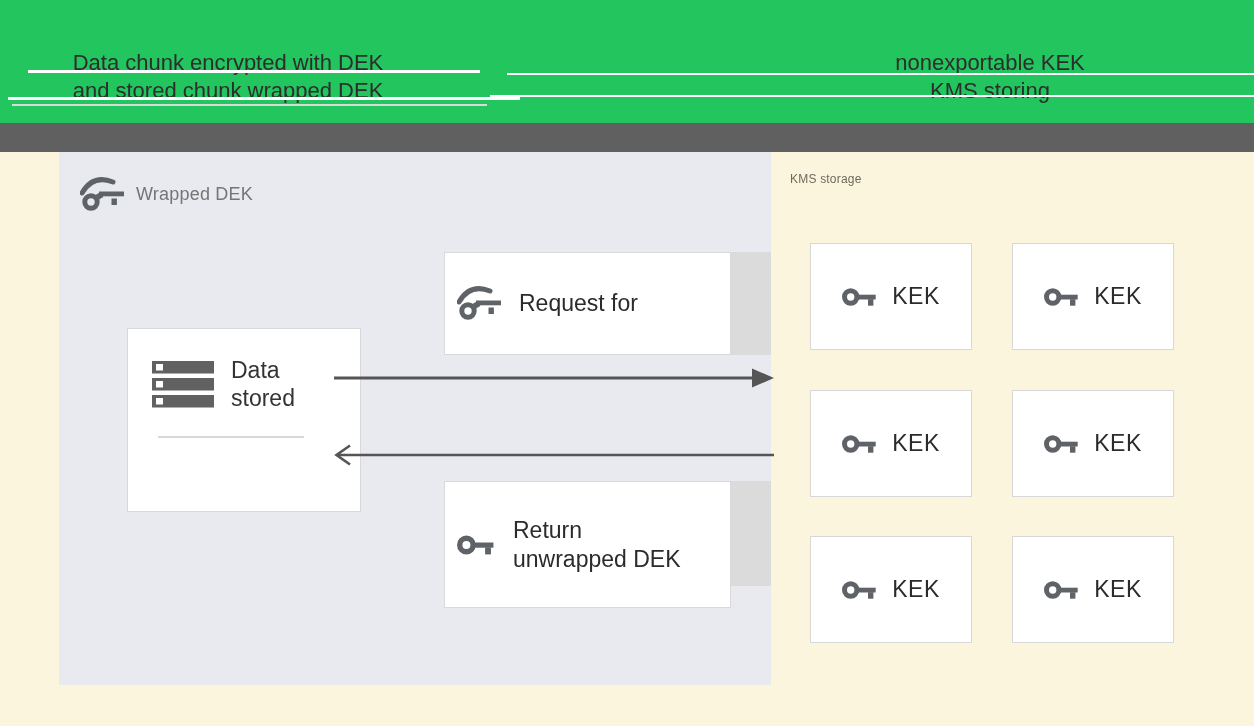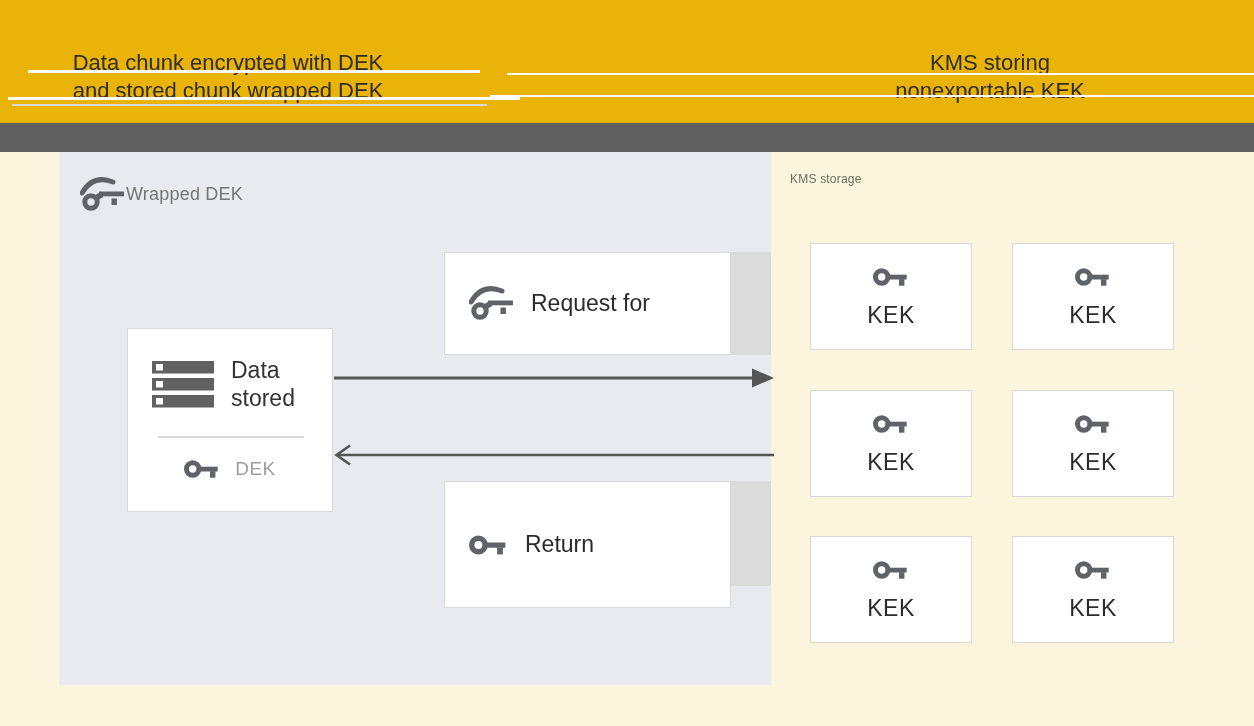--- a/index.html
+++ b/index.html
@@ -4,90 +4,90 @@
 <style>
   * { margin:0; padding:0; box-sizing:border-box; }
   html,body { background:#FCF5DD; }
   #stage {
     position:relative; width:1254px; height:726px; overflow:hidden;
     background:#FCF5DD;
     font-family:"Liberation Sans", sans-serif;
   }
 
   
-  .header { position:absolute; top:0; left:0; width:1254px; height:123px; background:#eab308; }
+  .header { position:absolute; top:0; left:0; width:1254px; height:123px; background:#22c55e; }
   .caption {
     position:absolute; color:#2d2d2d; font-size:22px; font-weight:500;
     line-height:28px; text-align:center; white-space:nowrap;
   }
   .caption-left  { top:49px; left:62px;  width:332px; }
   .caption-right { top:49px; left:824px; width:332px; }
   .stripe { position:absolute; background:#fff; }
   .stripe-a { top:70px;  left:28px;  width:452px; height:3px; }
   .stripe-b { top:73px;  left:507px; width:747px; height:2px; }
   .stripe-c { top:95px;  left:490px; width:764px; height:2px; }
   .stripe-d { top:97px;  left:8px;   width:512px; height:3px; }
   .stripe-e { top:104px; left:12px;  width:475px; height:2px; background:#d9d9d9; }
   .band { position:absolute; top:123px; left:0; width:1254px; height:29px; background:#606060; }
 
   
   .left-panel { position:absolute; top:152px; left:59px; width:712px; height:533px; background:#E8EAEF; }
-  .panel-label-row { position:absolute; top:176px; left:80px; display:flex; align-items:center; gap:0;text-align:right; }
+  .panel-label-row { position:absolute; top:176px; left:80px; display:flex; align-items:center; gap:10px;text-align:right; }
   .panel-label { color:#757575; font-size:18px; letter-spacing:.2px; }
 
   .white-box { position:absolute; background:#fff; border:1.5px solid #D8D9DB; }
   .shadow-strip { position:absolute; background:#DBDBDB; }
 
   
-  .data-chunk-box { top:328px; left:127px; width:206px; height:184px;text-decoration:underline; }
+  .data-chunk-box { top:328px; left:127px; width:234px; height:184px;text-decoration:underline; }
   .dc-row { position:absolute; top:27px; left:24px; display:flex; align-items:center; gap:15px; }
   .dc-text { font-size:23px; line-height:28px; color:#333; }
   .dc-divider { position:absolute; top:107px; left:30px; width:146px; height:1.5px; background:#D9D9D9; }
   .dek-row { position:absolute; top:128px; left:0; width:100%; display:flex; align-items:center; justify-content:center; gap:14px; }
   .dek-label { font-size:19px; color:#9E9E9E; letter-spacing:.5px; }
 
   
   .request-box { top:252px; left:444px; width:287px; height:103px; }
   .request-strip { top:252px; left:731px; width:40px; height:103px; }
   .return-box { top:481px; left:444px; width:287px; height:127px; }
   .return-strip { top:481px; left:731px; width:40px; height:105px; }
-  .msg-inner { position:absolute; inset:0; display:flex; align-items:center; gap:16px; padding-left:24px; }
+  .msg-inner { position:absolute; inset:0; display:flex; align-items:center; gap:16px; padding-left:12px; }
   .msg-text { font-size:23px; line-height:29px; color:#2b2b2b; }
 
   
   .arrow { position:absolute; }
   .arrow-right { top:366px; left:334px; }
   .arrow-left  { top:443px; left:334px; }
 
   
   .kms-label { position:absolute; top:172px; left:790px; color:#6E695D; font-size:12px; letter-spacing:.2px;text-align:right; }
   .kek-box {
     position:absolute; width:162px; height:107px; background:#fff; border:1.5px solid #D8D8D8;
-    display:flex; align-items:center; justify-content:center; gap:13px;flex-direction:column;
+    display:flex; align-items:center; justify-content:center; gap:13px;
   }
   .kek-label { font-size:23px; color:#2b2b2b; letter-spacing:.5px; }
   .kek-1 { top:243px; left:810px; }  .kek-2 { top:243px; left:1012px; }
   .kek-3 { top:390px; left:810px; }  .kek-4 { top:390px; left:1012px; }
   .kek-5 { top:536px; left:810px; }  .kek-6 { top:536px; left:1012px; }
 
   svg { display:block; }
 </style>
 </head>
 <body>
 
 <div id="stage">
 
   <div class="header">
     <div class="caption caption-left">
       <div>Data chunk encrypted with DEK</div>
       <div>and stored chunk wrapped DEK</div>
     </div>
     <div class="caption caption-right">
+      <div>nonexportable KEK</div>
       <div>KMS storing</div>
-      <div>nonexportable KEK</div>
     </div>
     <div class="stripe stripe-a"></div>
     <div class="stripe stripe-b"></div>
     <div class="stripe stripe-c"></div>
     <div class="stripe stripe-d"></div>
     <div class="stripe stripe-e"></div>
   </div>
   <div class="band"></div>
 
   <div class="left-panel"></div>
@@ -116,30 +116,20 @@
           <rect x="0" y="34" width="62" height="12.5" fill="#616161"></rect>
           <rect x="4" y="37" width="7" height="6.5" fill="#fff"></rect>
         </svg>
       </span>
       <span class="dc-text">
         <div>Data</div>
         <div>stored</div>
       </span>
     </div>
     <div class="dc-divider"></div>
-    <div class="dek-row">
-      <span>
-        <svg width="37" height="24" viewBox="0 0 37 24">
-          <circle cx="8.7" cy="12" r="6.2" fill="none" stroke="#5F6368" stroke-width="5"></circle>
-          <rect x="14.7" y="9.7" width="19" height="4.8" fill="#5F6368"></rect>
-          <rect x="26" y="14.2" width="5.4" height="6.5" fill="#5F6368"></rect>
-        </svg>
-      </span>
-      <span class="dek-label">DEK</span>
-    </div>
   </div>
 
   <div class="shadow-strip request-strip"></div>
   <div class="white-box request-box">
     <div class="msg-inner">
       <span>
         <svg width="46" height="37" viewBox="0 0 46 37">
           <path d="M2 17 Q13 -2 33 6" fill="none" stroke="#5F6368" stroke-width="5" stroke-linecap="round"></path>
           <circle cx="11" cy="26" r="6.2" fill="none" stroke="#5F6368" stroke-width="5"></circle>
           <path d="M15 22.5 L22 18.5" stroke="#5F6368" stroke-width="5.5"></path>
@@ -158,20 +148,21 @@
     <div class="msg-inner">
       <span>
         <svg width="40" height="26" viewBox="0 0 37 24">
           <circle cx="8.7" cy="12" r="6.2" fill="none" stroke="#5F6368" stroke-width="5"></circle>
           <rect x="14.7" y="9.7" width="19" height="4.8" fill="#5F6368"></rect>
           <rect x="26" y="14.2" width="5.4" height="6.5" fill="#5F6368"></rect>
         </svg>
       </span>
       <span class="msg-text">
         <div>Return</div>
+        <div>unwrapped DEK</div>
       </span>
     </div>
   </div>
 
   <div class="arrow arrow-right">
     <svg width="440" height="24" viewBox="0 0 440 24">
       <line x1="0" y1="12" x2="422" y2="12" stroke="#555" stroke-width="3"></line>
       <polygon points="418,2.5 440,12 418,21.5" fill="#555"></polygon>
     </svg>
   </div>

